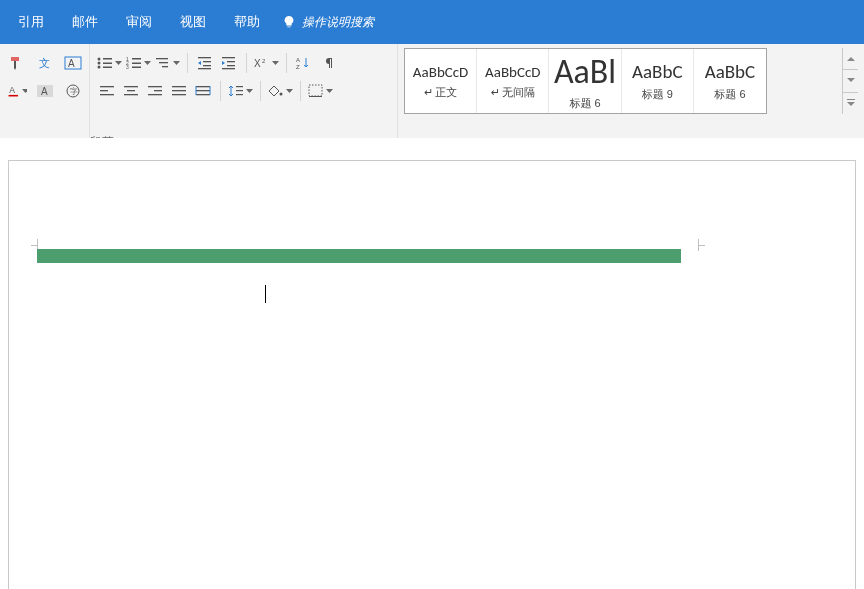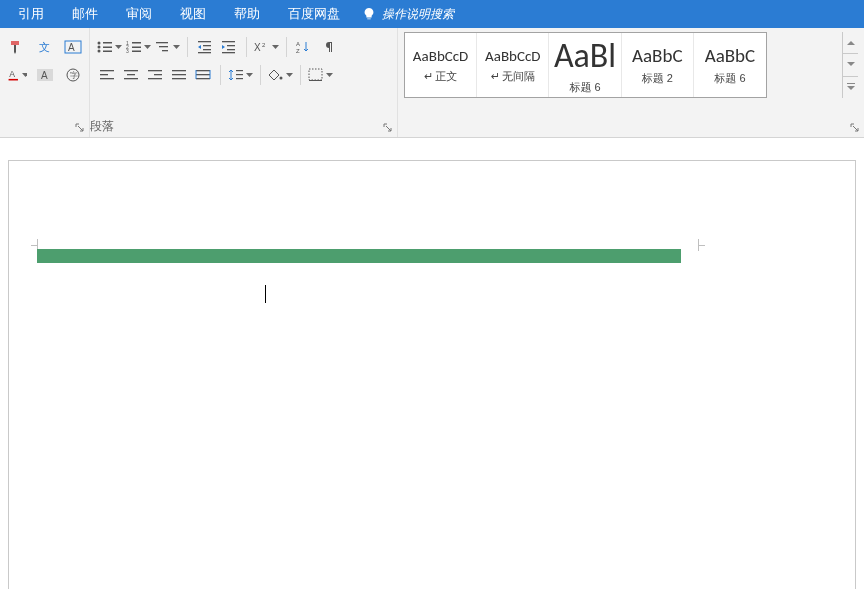--- a/index.html
+++ b/index.html
@@ -1,20 +1,20 @@
 <!DOCTYPE html>
 <html><head>
 <meta charset="utf-8">
 <style>
   * { box-sizing: border-box; margin: 0; padding: 0; font-family: "Microsoft YaHei", "Segoe UI", sans-serif; }
   body { width: 864px; height: 589px; background: #fff; overflow: hidden; position: relative; }
 
   
   .ribbon-tabs {
-    height: 28px; background: #2b7cd3; display: flex; align-items: center;
+    height: 44px; background: #2b7cd3; display: flex; align-items: center;
     padding: 0 4px; color: #fff; font-size: 13px;
   }
   .ribbon-tab {
     padding: 0 14px; height: 28px; line-height: 28px; cursor: pointer;
   }
   .tell-me { display: flex; align-items: center; margin-left: 8px; }
   .tell-me svg { margin-right: 6px; }
   .tell-me-text { color: #ffffff; font-size: 12px; font-style: italic; }
 
   
@@ -104,21 +104,20 @@
 </style>
 </head>
 <body>
 
 <div class="ribbon-tabs">
   <div class="ribbon-tab">引用</div>
   <div class="ribbon-tab">邮件</div>
   <div class="ribbon-tab">审阅</div>
   <div class="ribbon-tab">视图</div>
   <div class="ribbon-tab">帮助</div>
-  <div class="ribbon-tab">百度网盘</div>
   <div class="tell-me">
     <svg width="14" height="14" viewBox="0 0 16 16">
         <path fill="#fff" d="M8 1a5 5 0 0 0-3 9v2h6v-2a5 5 0 0 0-3-9zM6 13h4v1H6z"></path>
       </svg>
     <span class="tell-me-text">操作说明搜索</span>
   </div>
 </div>
 
 <div class="ribbon-body">
 
@@ -351,21 +350,21 @@
             <span>↵</span>
             <span>无间隔</span>
           </div>
       </div>
       <div class="style-item">
         <div class="style-preview" style="font-size:34px">AaBl</div>
         <div class="style-name">标题 6</div>
       </div>
       <div class="style-item">
         <div class="style-preview" style="font-size:19px">AaBbC</div>
-        <div class="style-name">标题 2</div>
+        <div class="style-name">标题 9</div>
       </div>
       <div class="style-item" style="border-right:none">
         <div class="style-preview" style="font-size:19px">AaBbC</div>
         <div class="style-name">标题 6</div>
       </div>
     </div>
     <div class="style-spin">
       <div class="spin-btn">
         <svg width="8" height="5">
             <path d="M0 5l4-4 4 4z" fill="#888"></path>

